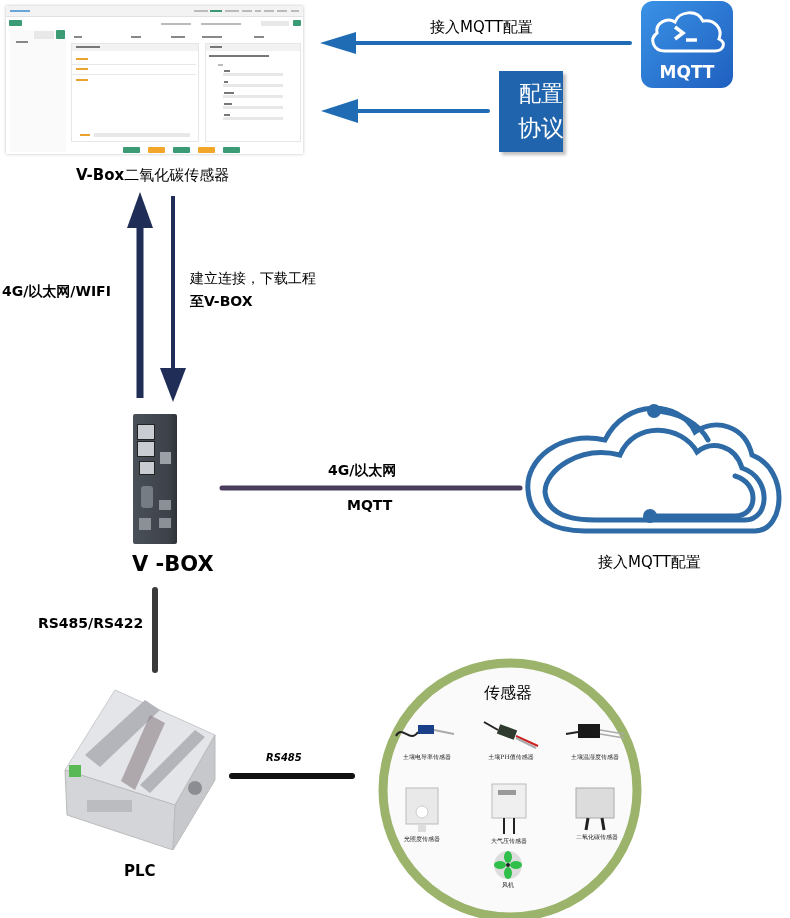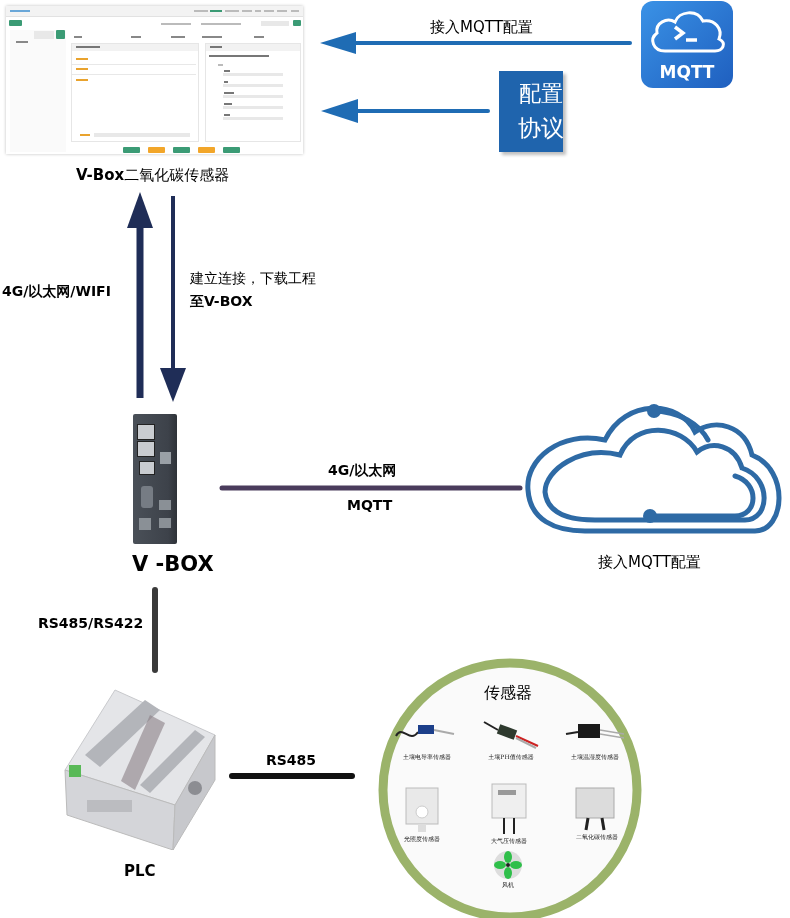--- a/index.html
+++ b/index.html
@@ -172,21 +172,21 @@
   <polygon points="120,130 160,60 160,105 118,175" fill="#c7c8cc" stroke="#bbb"></polygon>
   <polygon points="30,80 90,25 105,35 45,92" fill="#b3b5ba"></polygon>
   <polygon points="85,110 140,55 150,62 95,118" fill="#b3b5ba"></polygon>
   <polygon points="95,40 110,48 80,115 66,106" fill="#8b7f86" opacity=".6"></polygon>
   <rect x="14" y="90" width="12" height="12" fill="#59b957"></rect>
   <rect x="32" y="125" width="45" height="12" fill="#bbbcc0"></rect>
   <circle cx="140" cy="113" r="7" fill="#8c8d92"></circle>
 </svg>
 <div class="lbl bold" style="left:124px;top:862px;font-size:15px;">PLC</div>
 
-<div class="lbl bold" style="left:266px;top:752px;font-size:14px;">RS485</div>
+<div class="lbl bold" style="left:266px;top:752px;font-size:10px;font-style:italic;">RS485</div>
 
 <div class="lbl" style="left:484px;top:683px;font-size:16px;">传感器</div>
 
 <div class="sensor-item" style="left:392px;top:716px;width:70px;">
   <svg width="70" height="36">
       <path d="M4,20 C10,8 18,28 26,16" stroke="#222" stroke-width="2" fill="none"></path>
       <rect x="26" y="9" width="16" height="9" fill="#1c3f8a"></rect>
       <line x1="42" y1="14" x2="62" y2="18" stroke="#aaa" stroke-width="2"></line>
     </svg>
   <div>土壤电导率传感器</div>

